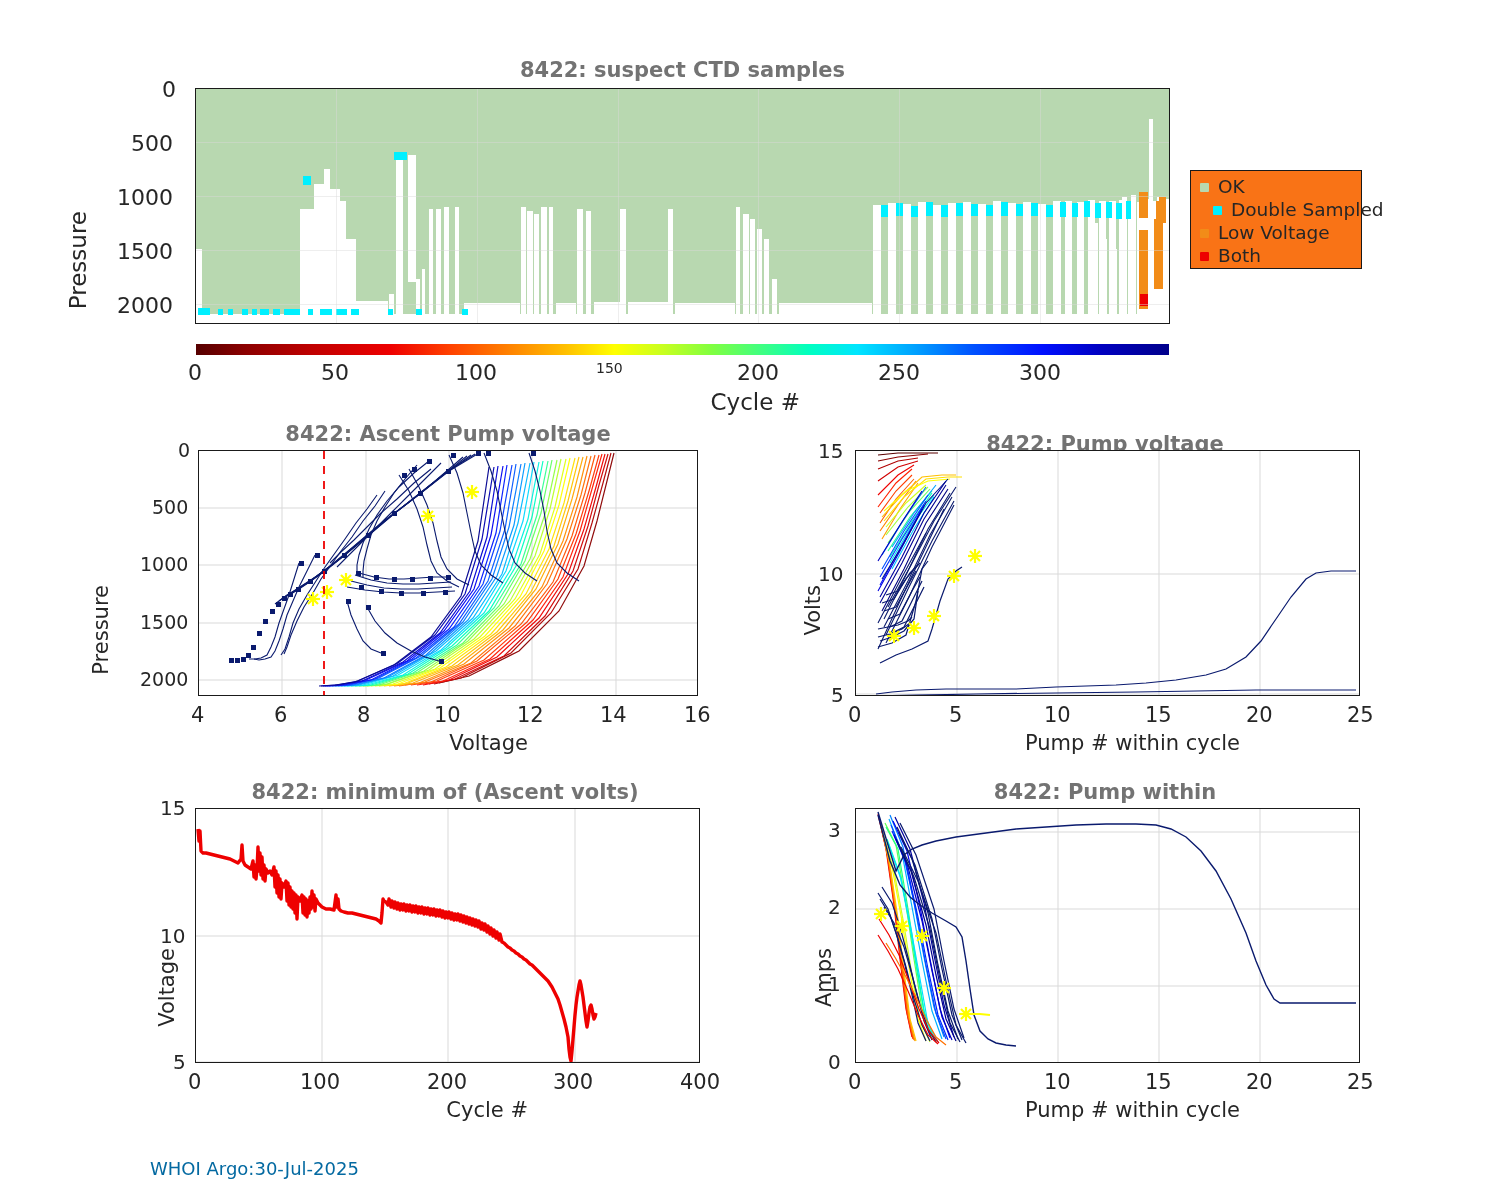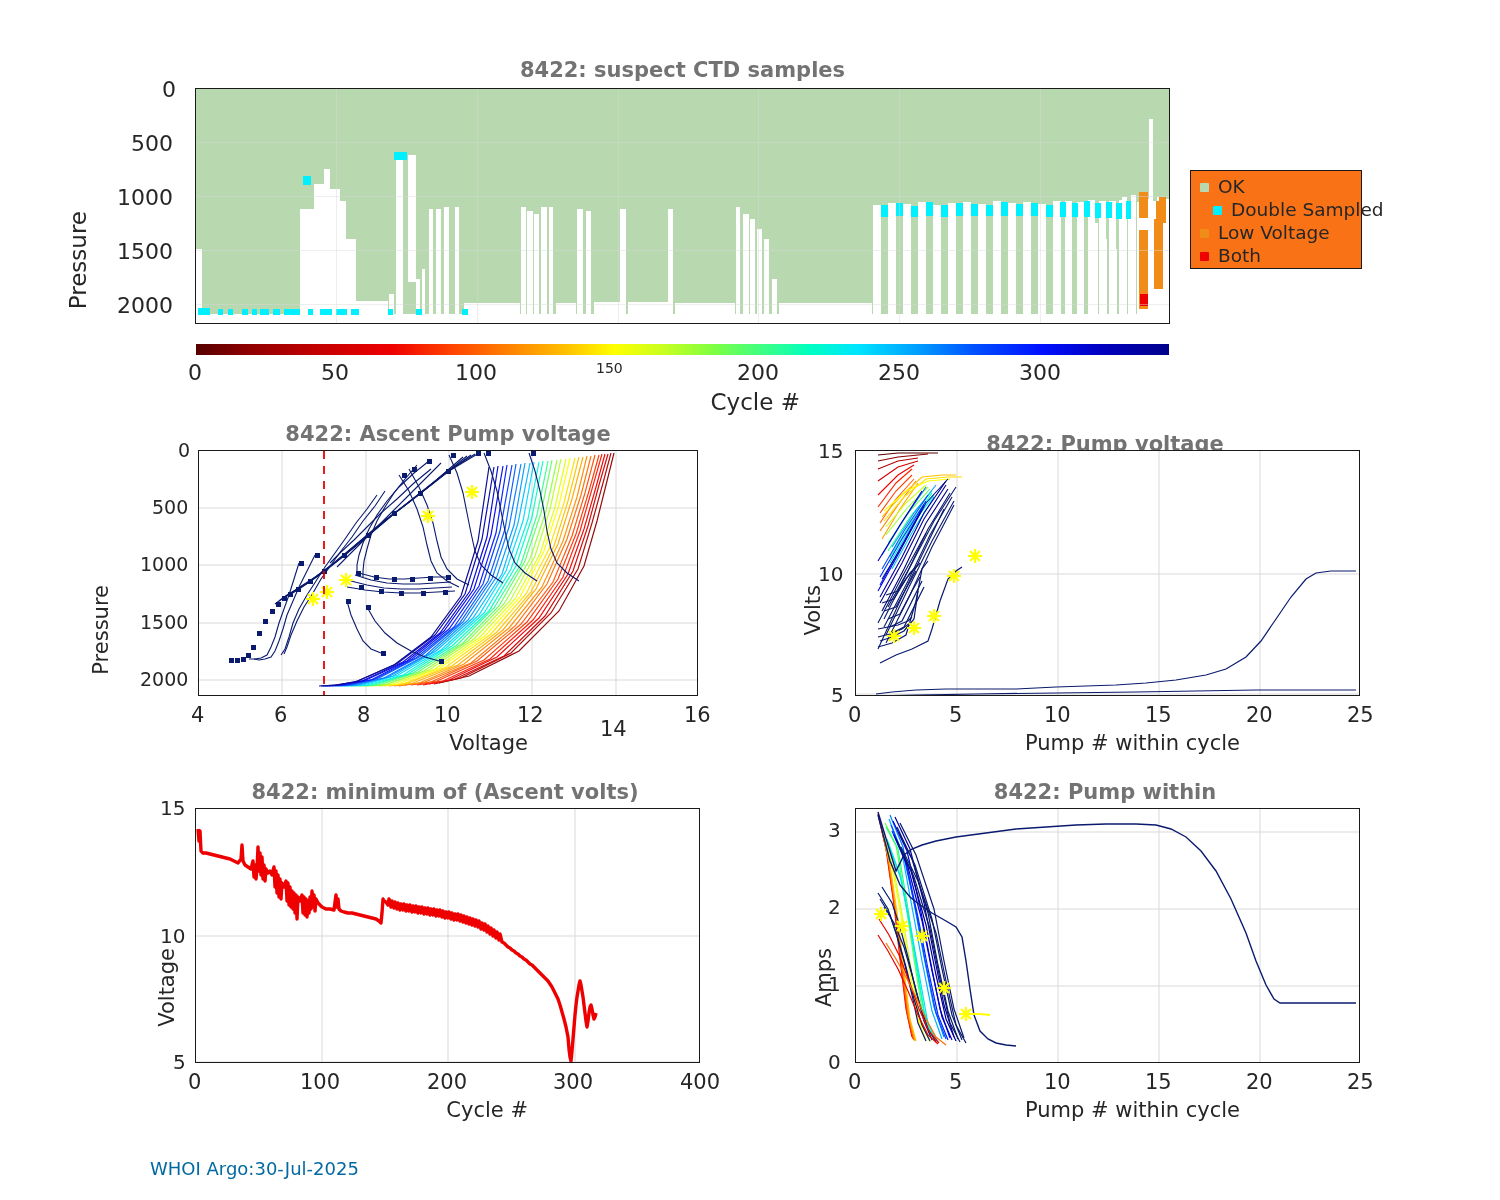--- a/index.html
+++ b/index.html
@@ -388,21 +388,21 @@
   <div class="ticklabel" style="left:140px;top:553px;font-size:19px;">1000</div>
   <div class="ticklabel" style="left:140px;top:611px;font-size:19px;">1500</div>
   <div class="ticklabel" style="left:140px;top:668px;font-size:19px;">2000</div>
   <div class="ylab" style="left:68px;top:573px;transform:rotate(-90deg) translate(-50%,-50%);font-size:21px;">Pressure</div>
 
   <div class="ticklabel" style="left:191px;top:703px;font-size:21px;">4</div>
   <div class="ticklabel" style="left:274px;top:703px;font-size:21px;">6</div>
   <div class="ticklabel" style="left:357px;top:703px;font-size:21px;">8</div>
   <div class="ticklabel" style="left:434px;top:703px;font-size:21px;">10</div>
   <div class="ticklabel" style="left:517px;top:703px;font-size:21px;">12</div>
-  <div class="ticklabel" style="left:600px;top:703px;font-size:21px;margin-top:14px;">14</div>
+  <div class="ticklabel" style="left:600px;top:703px;font-size:21px;">14</div>
   <div class="ticklabel" style="left:684px;top:703px;font-size:21px;">16</div>
   <div class="xlab" style="left:368px;top:731px;width:160px;font-size:21px;">Voltage</div>
 </div>
 
 <div class="panel">
   <div class="ptitle" style="left:855px;top:432px;width:500px;font-size:21px;">8422: Pump voltage</div>
 
   <div class="plotbox" style="left:855px;top:450px;width:505px;height:246px;">
     <svg width="505" height="246" viewBox="0 0 505 246">
       <g stroke="#d9d9d9" stroke-width="1">

